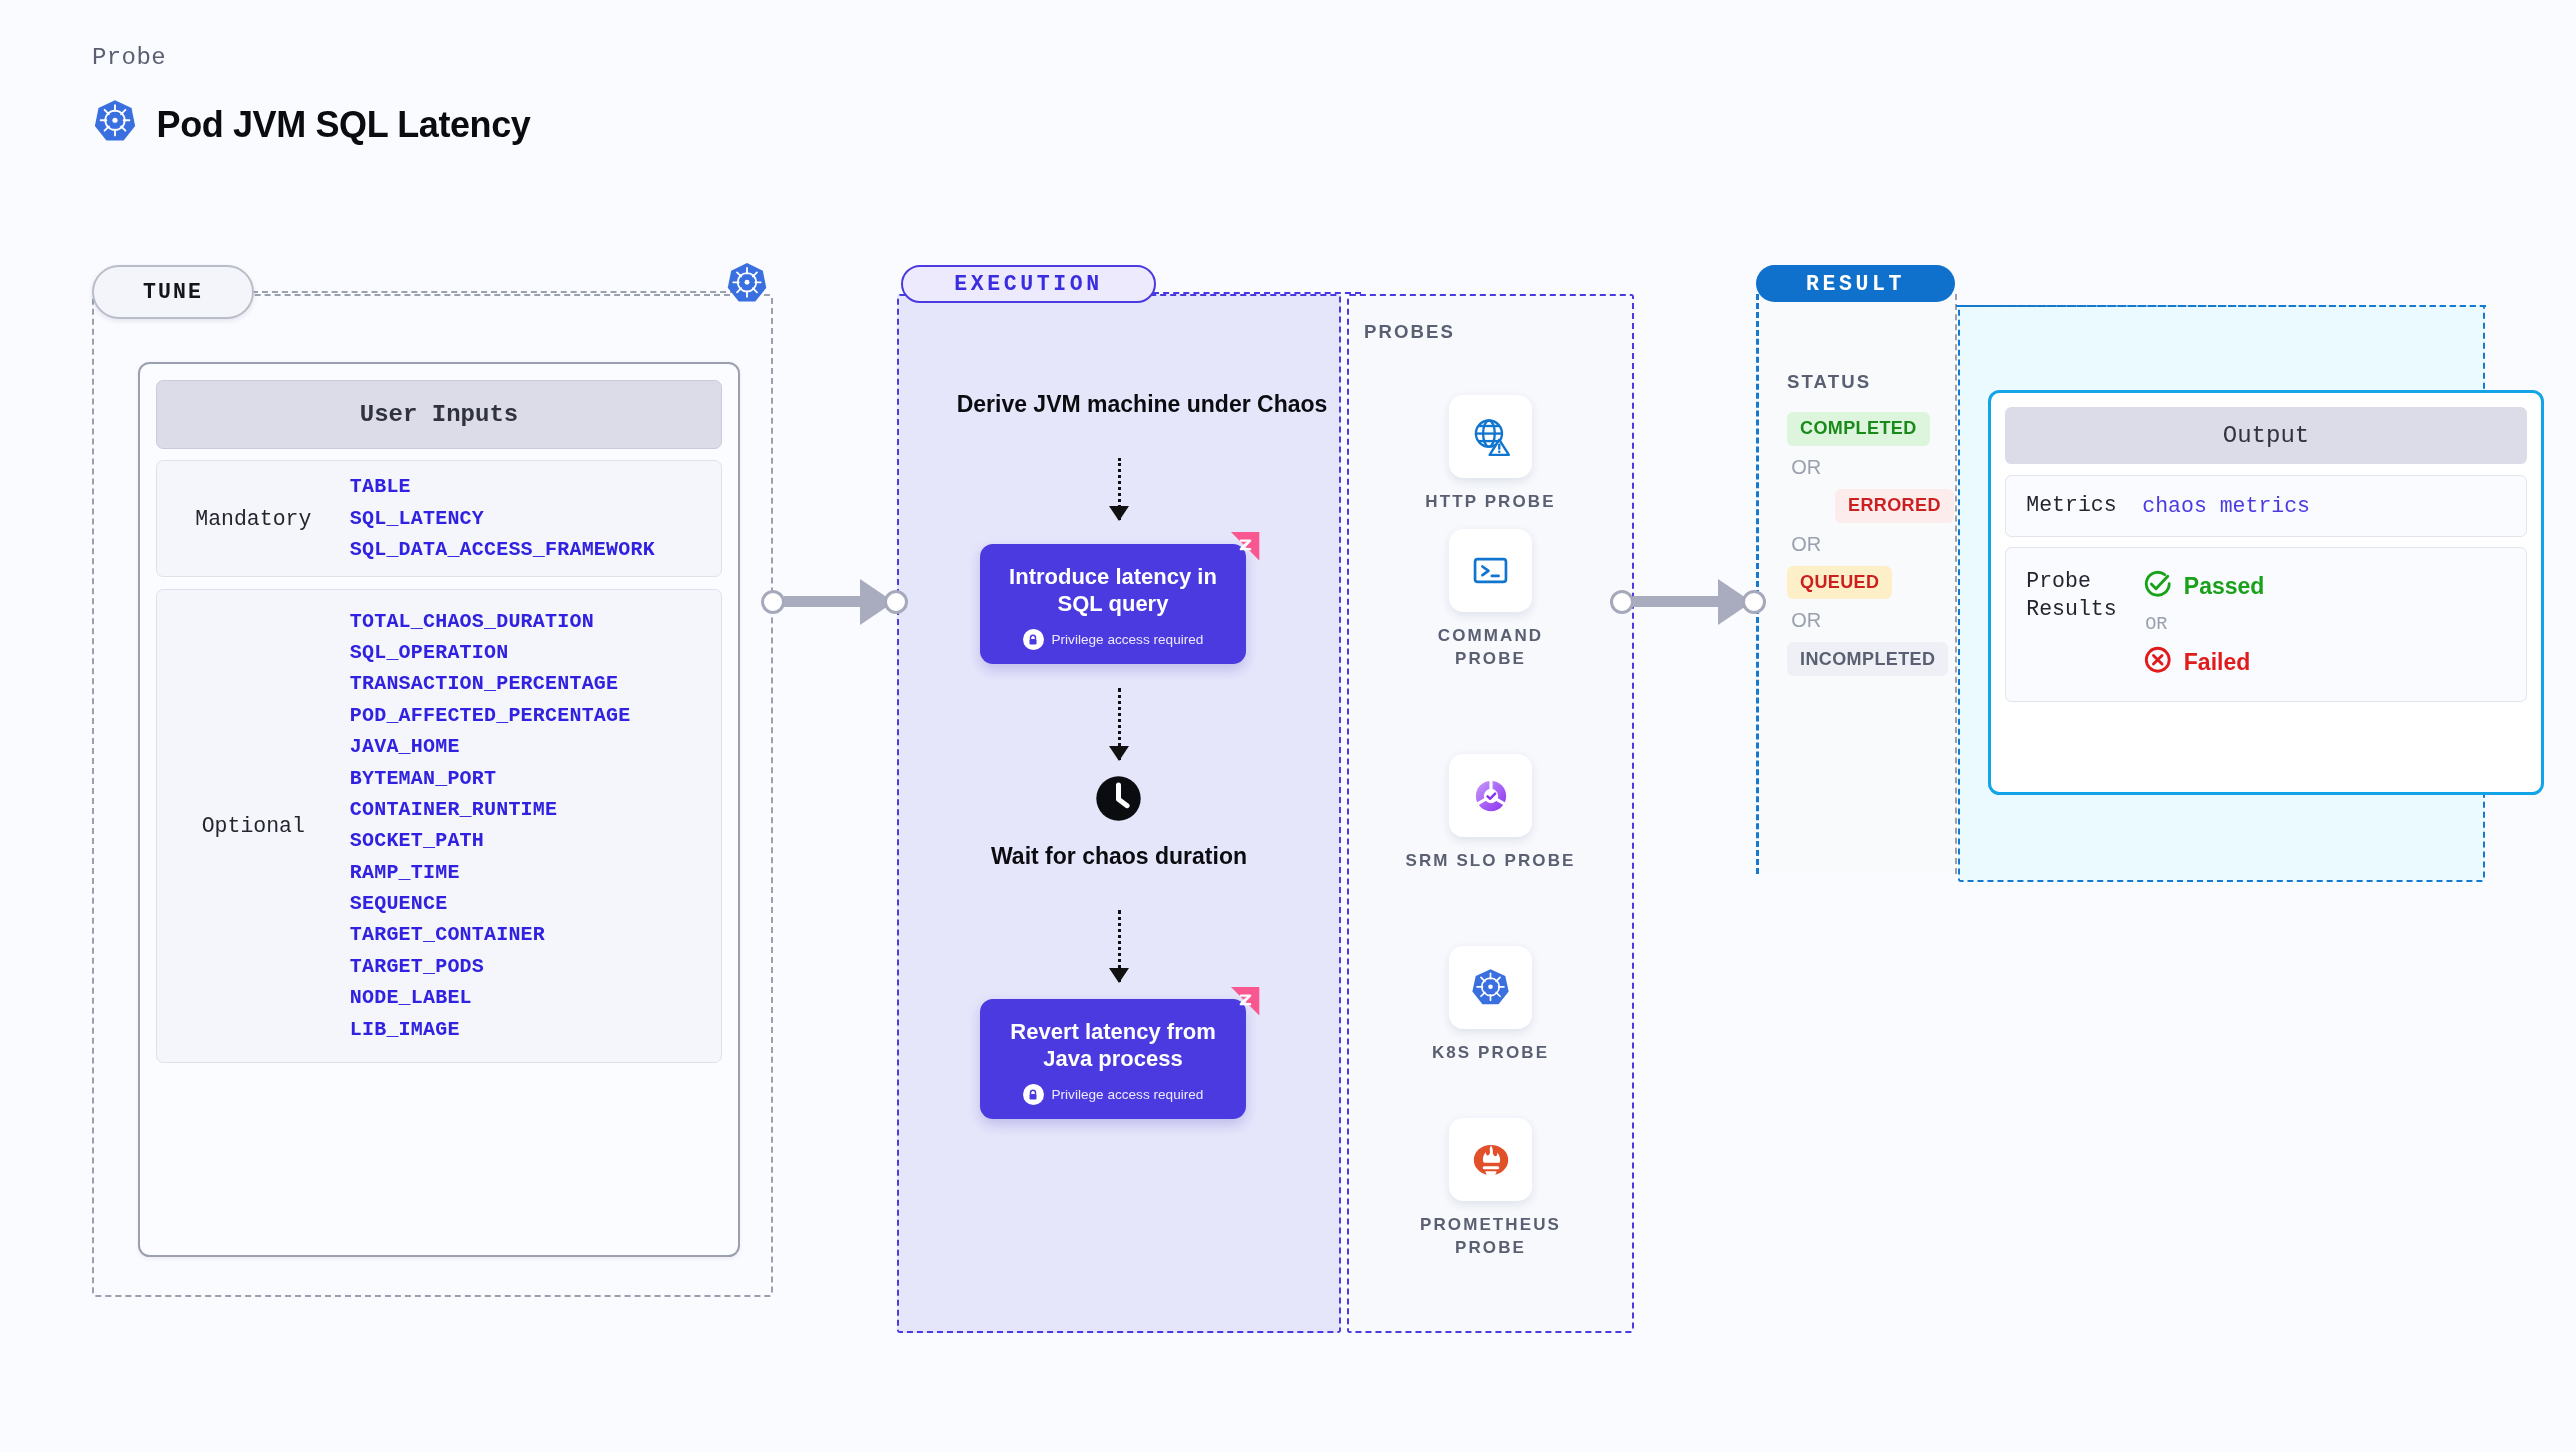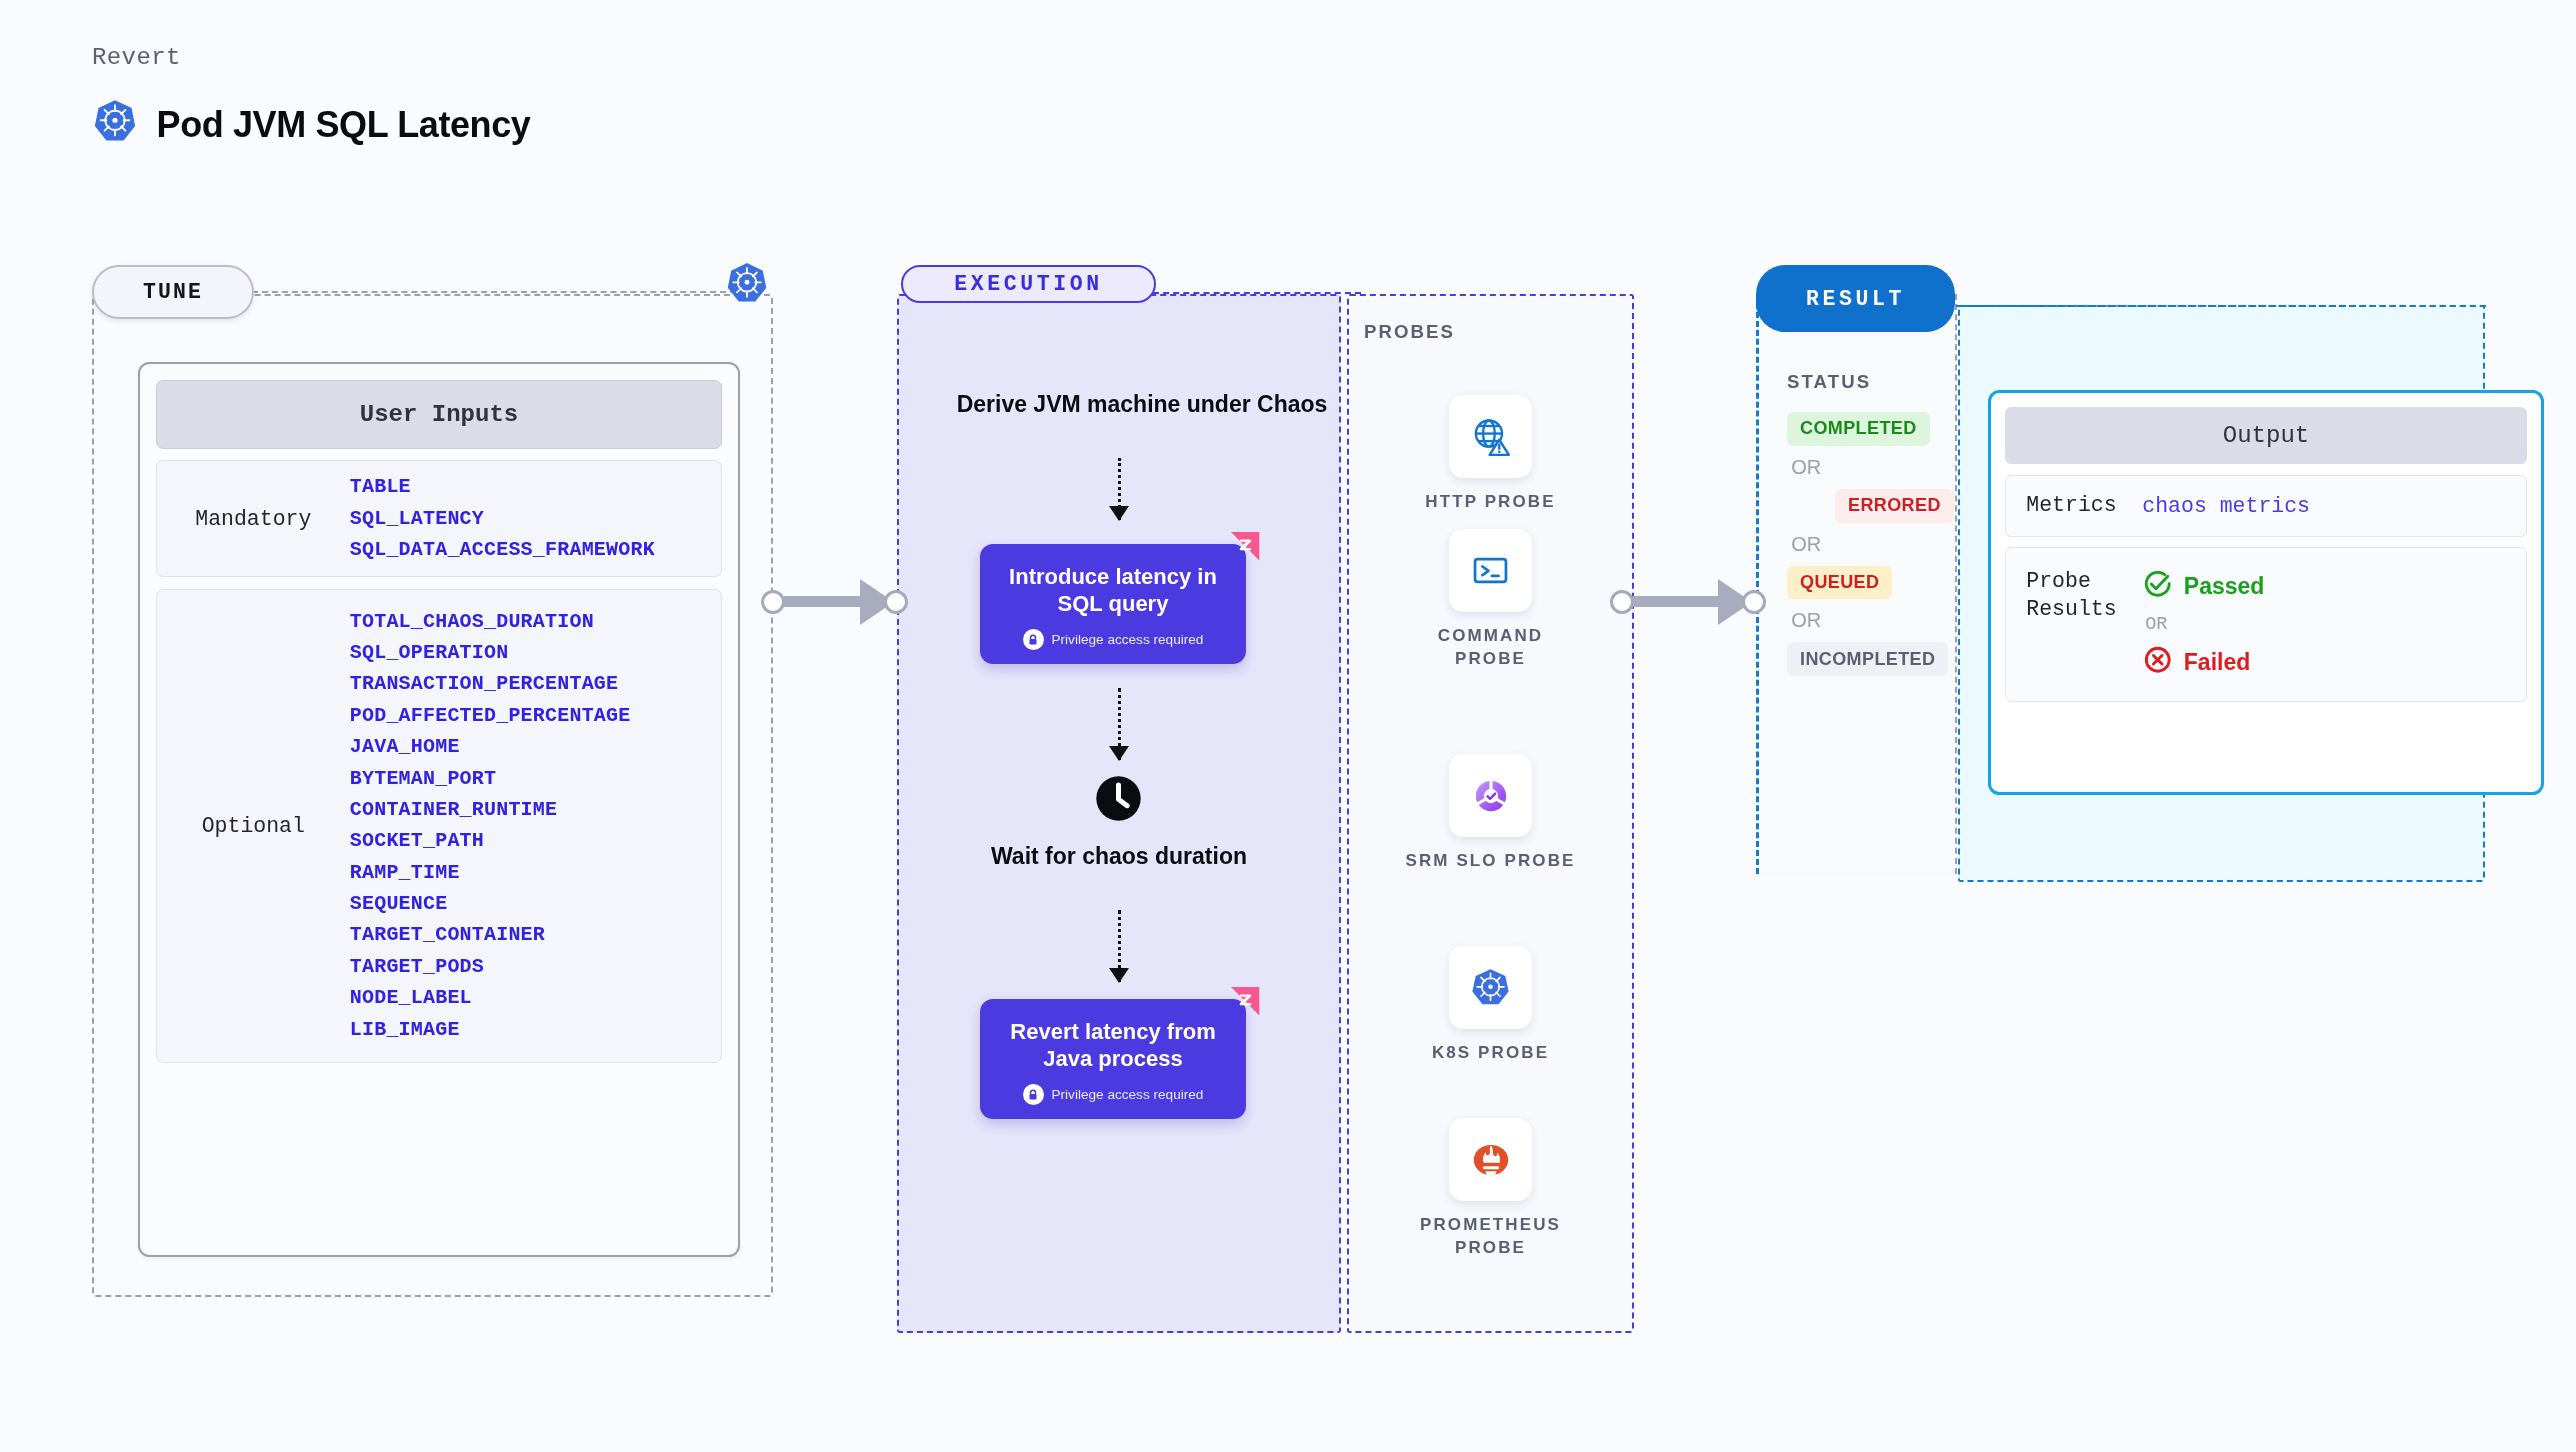--- a/index.html
+++ b/index.html
@@ -112,21 +112,21 @@
   .probe-tile { width: 83px; height: 83px; background: #fff; border-radius: 14.3px;
                 display: flex; align-items: center; justify-content: center;
                 box-shadow: 0 3.6px 10px rgba(30,40,90,.10); }
   .probe-name { margin-top: 13px; text-align: center; font-size: 17px; font-weight: 700;
                 color: #5a6072; letter-spacing: 2.1px; line-height: 1.35; max-width: 172px; }
 
   
   #result-col { left: 1756px; top: 294px; width: 201px; height: 580px;
                 background: #f8fafc; border-left: 3.6px dashed #1579d0;
                 border-right: 2.1px dashed #9aa0ad; border-top: none; border-bottom: none; }
-  #result-tag { left: 1756px; top: 265px; width: 199px; height: 67px;
+  #result-tag { left: 1756px; top: 265px; width: 199px; height: 37px;
                 background: #1071cd; color: #fff; font-size: 21.5px; letter-spacing: 3.6px; }
   #result-outer { position: absolute; left: 1958px; top: 305px; width: 527px; height: 577px;
                   background: #eafaff; border: 2.9px dashed #1579d0; border-radius: 2.9px; }
   #result-dash-line { position: absolute; left: 1956px; top: 305px; width: 530px; height: 0;
                       border-top: 2.9px dashed #1579d0; z-index: 6; }
 
   #status-label { position: absolute; left: 1787px; top: 371px;
                   font-size: 18.6px; font-weight: 700; color: #5a6072; letter-spacing: 2.1px; z-index: 5; }
   #status-stack { position: absolute; left: 1787px; top: 412px; width: 172px; z-index: 5; }
   .status-badge { display: inline-block; padding: 6.4px 13px; border-radius: 6.4px;
@@ -143,21 +143,21 @@
   .out-key { width: 136px; flex: 0 0 136px; padding-left: 20px;
              font-family: "Liberation Mono", monospace; font-size: 21.5px; color: #23262e; line-height: 1.3; }
   .out-val-link { font-family: "Liberation Mono", monospace; font-size: 21.5px; color: #4a3ae0; }
   .pr-line { display: flex; align-items: center; gap: 10px; font-size: 23px; font-weight: 700; }
   .pr-or { font-family: "Liberation Mono", monospace; font-size: 18.6px; color: #9aa0ad; margin: 8.6px 0 8.6px 2.9px; }
 </style>
 </head>
 <body>
 
 <div id="header">
-  <div id="fault-label">Revert</div>
+  <div id="fault-label">Probe</div>
   <div id="title-row">
     <span>
       <svg width="46" height="46" viewBox="0 0 64 64">
         <path d="M32 3 L55 14 L60 39 L44 59 L20 59 L4 39 L9 14 Z" fill="#3a6fe0"></path>
         <g fill="none" stroke="#fff" stroke-width="2.6" stroke-linecap="round">
           <circle cx="32" cy="31" r="13.5"></circle>
           <circle cx="32" cy="31" r="3.6" fill="#fff" stroke="none"></circle>
           <path d="M32 10 L32 18"></path>
             <path d="M32 44 L32 52"></path>
           <path d="M12 31 L20 31"></path>

